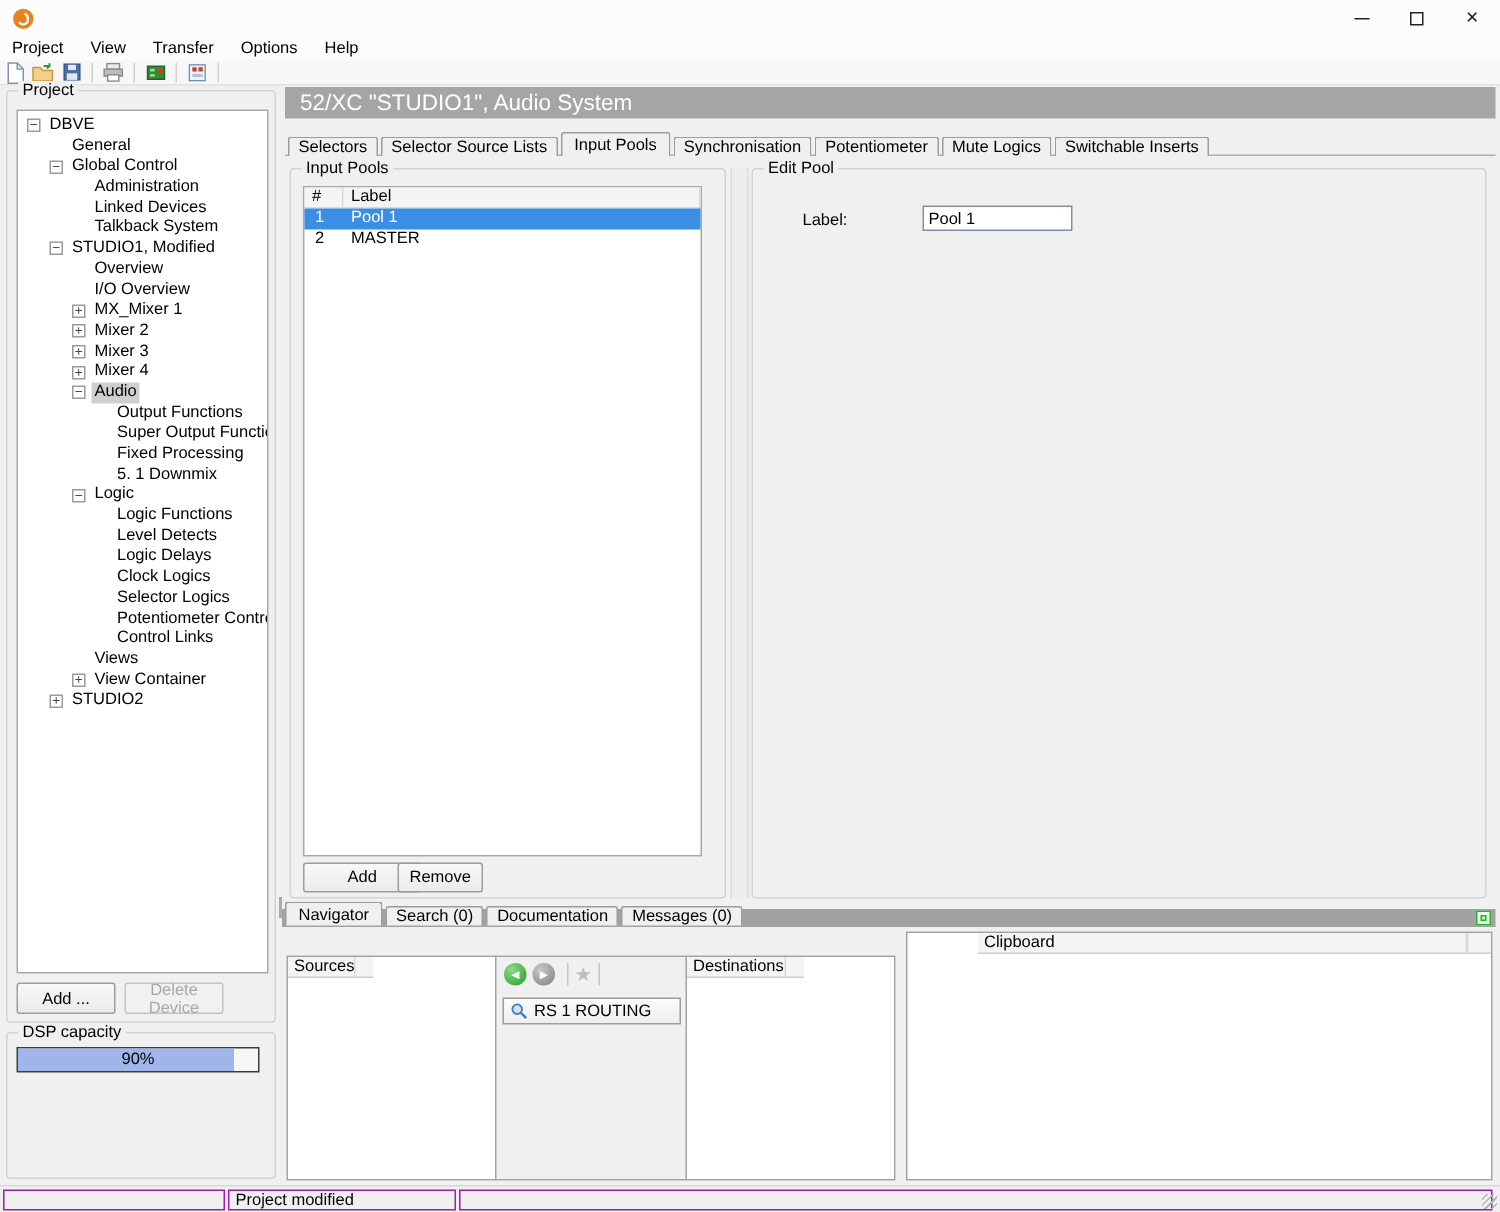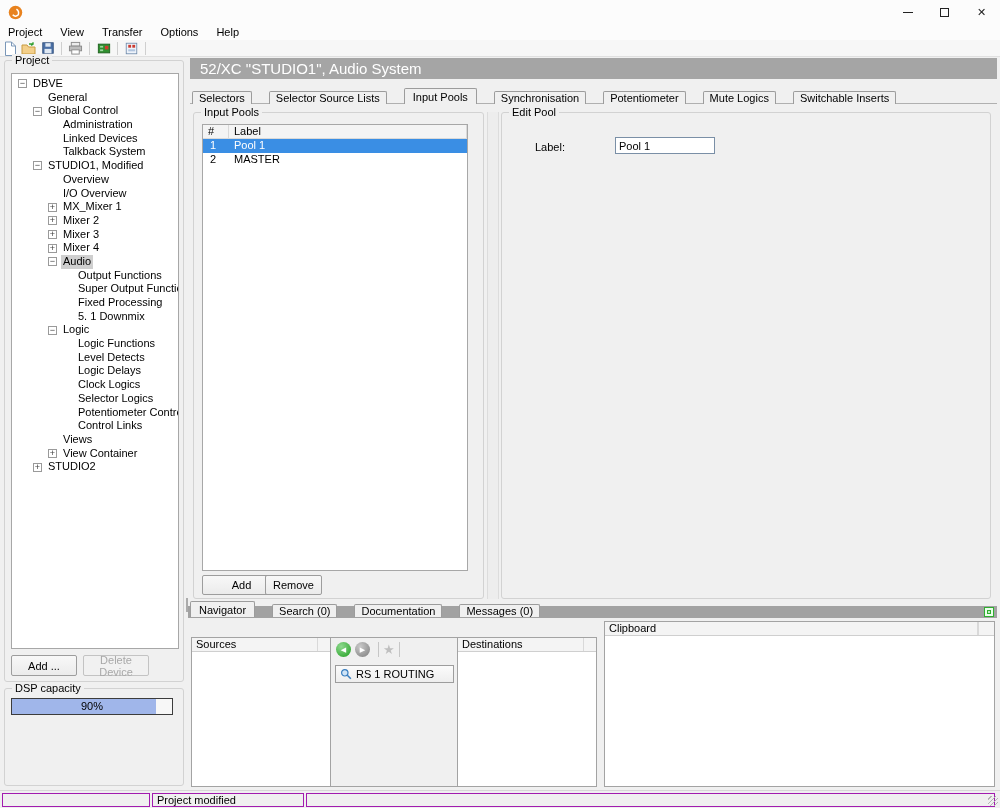--- a/index.html
+++ b/index.html
@@ -44,21 +44,21 @@
 
   .v-splitter { position:absolute; left:185px; top:58px; width:5px; height:730px; }
   .v-splitter .grip { position:absolute; left:1px; top:540px; width:2px; height:14px; background:#ababab; }
 
   
   .banner { position:absolute; left:190px; top:58px; width:807px; height:21px; background:#a5a5a5; color:#fff; font-size:15px; line-height:21px; padding-left:10px; white-space:nowrap; }
 
   .tabline { position:absolute; left:190px; top:103px; width:807px; height:1px; background:#b0b0b0; }
   .tabstrip { position:absolute; display:flex; align-items:flex-end; z-index:2; }
   .tabs-main { left:192px; top:88px; height:16px; }
-  .tab { font-size:11px; background:#f0f0f0; border:1px solid #9c9c9c; border-bottom:none; border-radius:2px 2px 0 0; padding:1px 6px 1px; margin-right:17px; height:13px; line-height:11px; white-space:nowrap; }
+  .tab { font-size:11px; background:#f0f0f0; border:1px solid #9c9c9c; border-bottom:none; border-radius:2px 2px 0 0; padding:1px 6px 1px; margin-right:2px; height:13px; line-height:11px; white-space:nowrap; }
   .tab.active { height:16px; line-height:14px; padding:1px 8px 1px; z-index:3; }
 
   .gb-input-pools { left:193px; top:112px; width:291px; height:487px; }
   .pool-table { position:absolute; left:8px; top:11px; width:266px; height:447px; background:#fff; border:1px solid #a7a7a7; }
   .grid-header { display:flex; background:#f4f4f4; border-bottom:1px solid #d9d9d9; font-size:11px; height:14px; line-height:13px; }
   .gh-cell { border-right:1px solid #d9d9d9; padding-left:5px; }
   .gh-num { width:26px; flex:0 0 26px; }
   .gh-label { flex:1; }
   .grid-row { display:flex; height:14px; line-height:13px; font-size:11px; }
   .grid-row.sel { background:#3a8ee4; color:#fff; }
@@ -71,38 +71,38 @@
   .ep-label { position:absolute; left:33px; top:26px; font-size:11px; line-height:16px; }
   .ep-input { position:absolute; left:113px; top:24px; width:100px; height:17px; border:1px solid #7a8fa6; font-family:"Liberation Sans",sans-serif; font-size:11px; padding:0 3px; background:#fff; }
 
   
   .util-bar { position:absolute; left:188px; top:606px; width:809px; height:12px; background:#a2a2a2; color:#fff; font-size:10px; line-height:12px; padding-left:4px;font-family:Liberation Mono, monospace; }
   .restore-icon { position:absolute; right:3px; top:1px; width:10px; height:10px; border:1px solid #2fae2f; background:#eaffea; display:flex; align-items:center; justify-content:center; }
   .restore-icon .inner { width:4px; height:4px; border:1px solid #2fae2f; background:#bdf0bd; }
 
   .tabs-util { left:190px; top:600px; height:17px; }
   .nav-content { position:absolute; left:191px; top:637px; width:406px; height:150px; border:1px solid #a3a3a3; display:flex; background:#fff; }
-  .list-col { background:#fff; display:flex; flex-direction:column; }
+  .list-col { background:#fff; display:flex; flex-direction:row; }
   .col-sources { width:138px; flex:0 0 138px; }
   .col-dest { flex:1; }
   .list-header { display:flex; height:14px; background:#f4f4f4; border-bottom:1px solid #cfcfcf; font-size:11px; line-height:13px; }
   .lh-main { flex:1; padding-left:4px; border-right:1px solid #d9d9d9; }
   .lh-narrow { width:12px; flex:0 0 12px; }
   .list-body { flex:1; background:#fff; }
   .col-middle { width:128px; flex:0 0 128px; background:#f0f0f0; border-left:1px solid #a3a3a3; border-right:1px solid #a3a3a3; position:relative; }
   .nav-btn-row { display:flex; align-items:center; padding:4px 0 0 5px; }
   .circle-btn { width:15px; height:15px; border-radius:50%; color:#fff; font-size:7px; display:flex; align-items:center; justify-content:center; margin-right:4px; }
   .circle-back { background:radial-gradient(circle at 35% 30%, #8fd98f, #1f9e1f); }
   .circle-fwd { background:radial-gradient(circle at 35% 30%, #c9c9c9, #7d7d7d); }
   .nav-sep { width:1px; height:15px; background:#c6c6c6; margin:0 4px; }
   .star { font-size:13px; color:#bfbfbf; line-height:15px; }
   .rs-btn { position:absolute; left:4px; top:27px; width:119px; height:18px; border:1px solid #9d9d9d; background:linear-gradient(#fbfbfb,#eeeeee); display:flex; align-items:center; font-size:11px; padding-left:4px; white-space:nowrap; }
   .rs-btn svg { margin-right:4px; }
 
-  .clipboard { position:absolute; left:604px; top:621px; width:391px; height:166px; border:1px solid #a3a3a3; background:#fff; display:flex; flex-direction:column; }
+  .clipboard { position:absolute; left:604px; top:621px; width:391px; height:166px; border:1px solid #a3a3a3; background:#fff; display:flex; flex-direction:column;padding-left:47px; }
   .clip-narrow { width:16px; flex:0 0 16px; border-left:1px solid #d9d9d9; }
 
   
   .statusbar { position:absolute; left:0; top:790px; width:1000px; height:18px; background:#f0f0f0; border-top:1px solid #d7d7d7; }
   .status-panel { position:absolute; top:2px; height:14px; border:1px solid #a21caf; font-size:11px; line-height:12px; padding-left:4px; }
   .sp-1 { left:2px; width:148px; }
   .sp-2 { left:152px; width:152px; }
   .sp-3 { left:306px; width:689px; }
   .resize-grip { position:absolute; right:2px; bottom:2px; width:10px; height:10px;
     background:repeating-linear-gradient(135deg, transparent 0 2px, #b5b5b5 2px 3px); }

